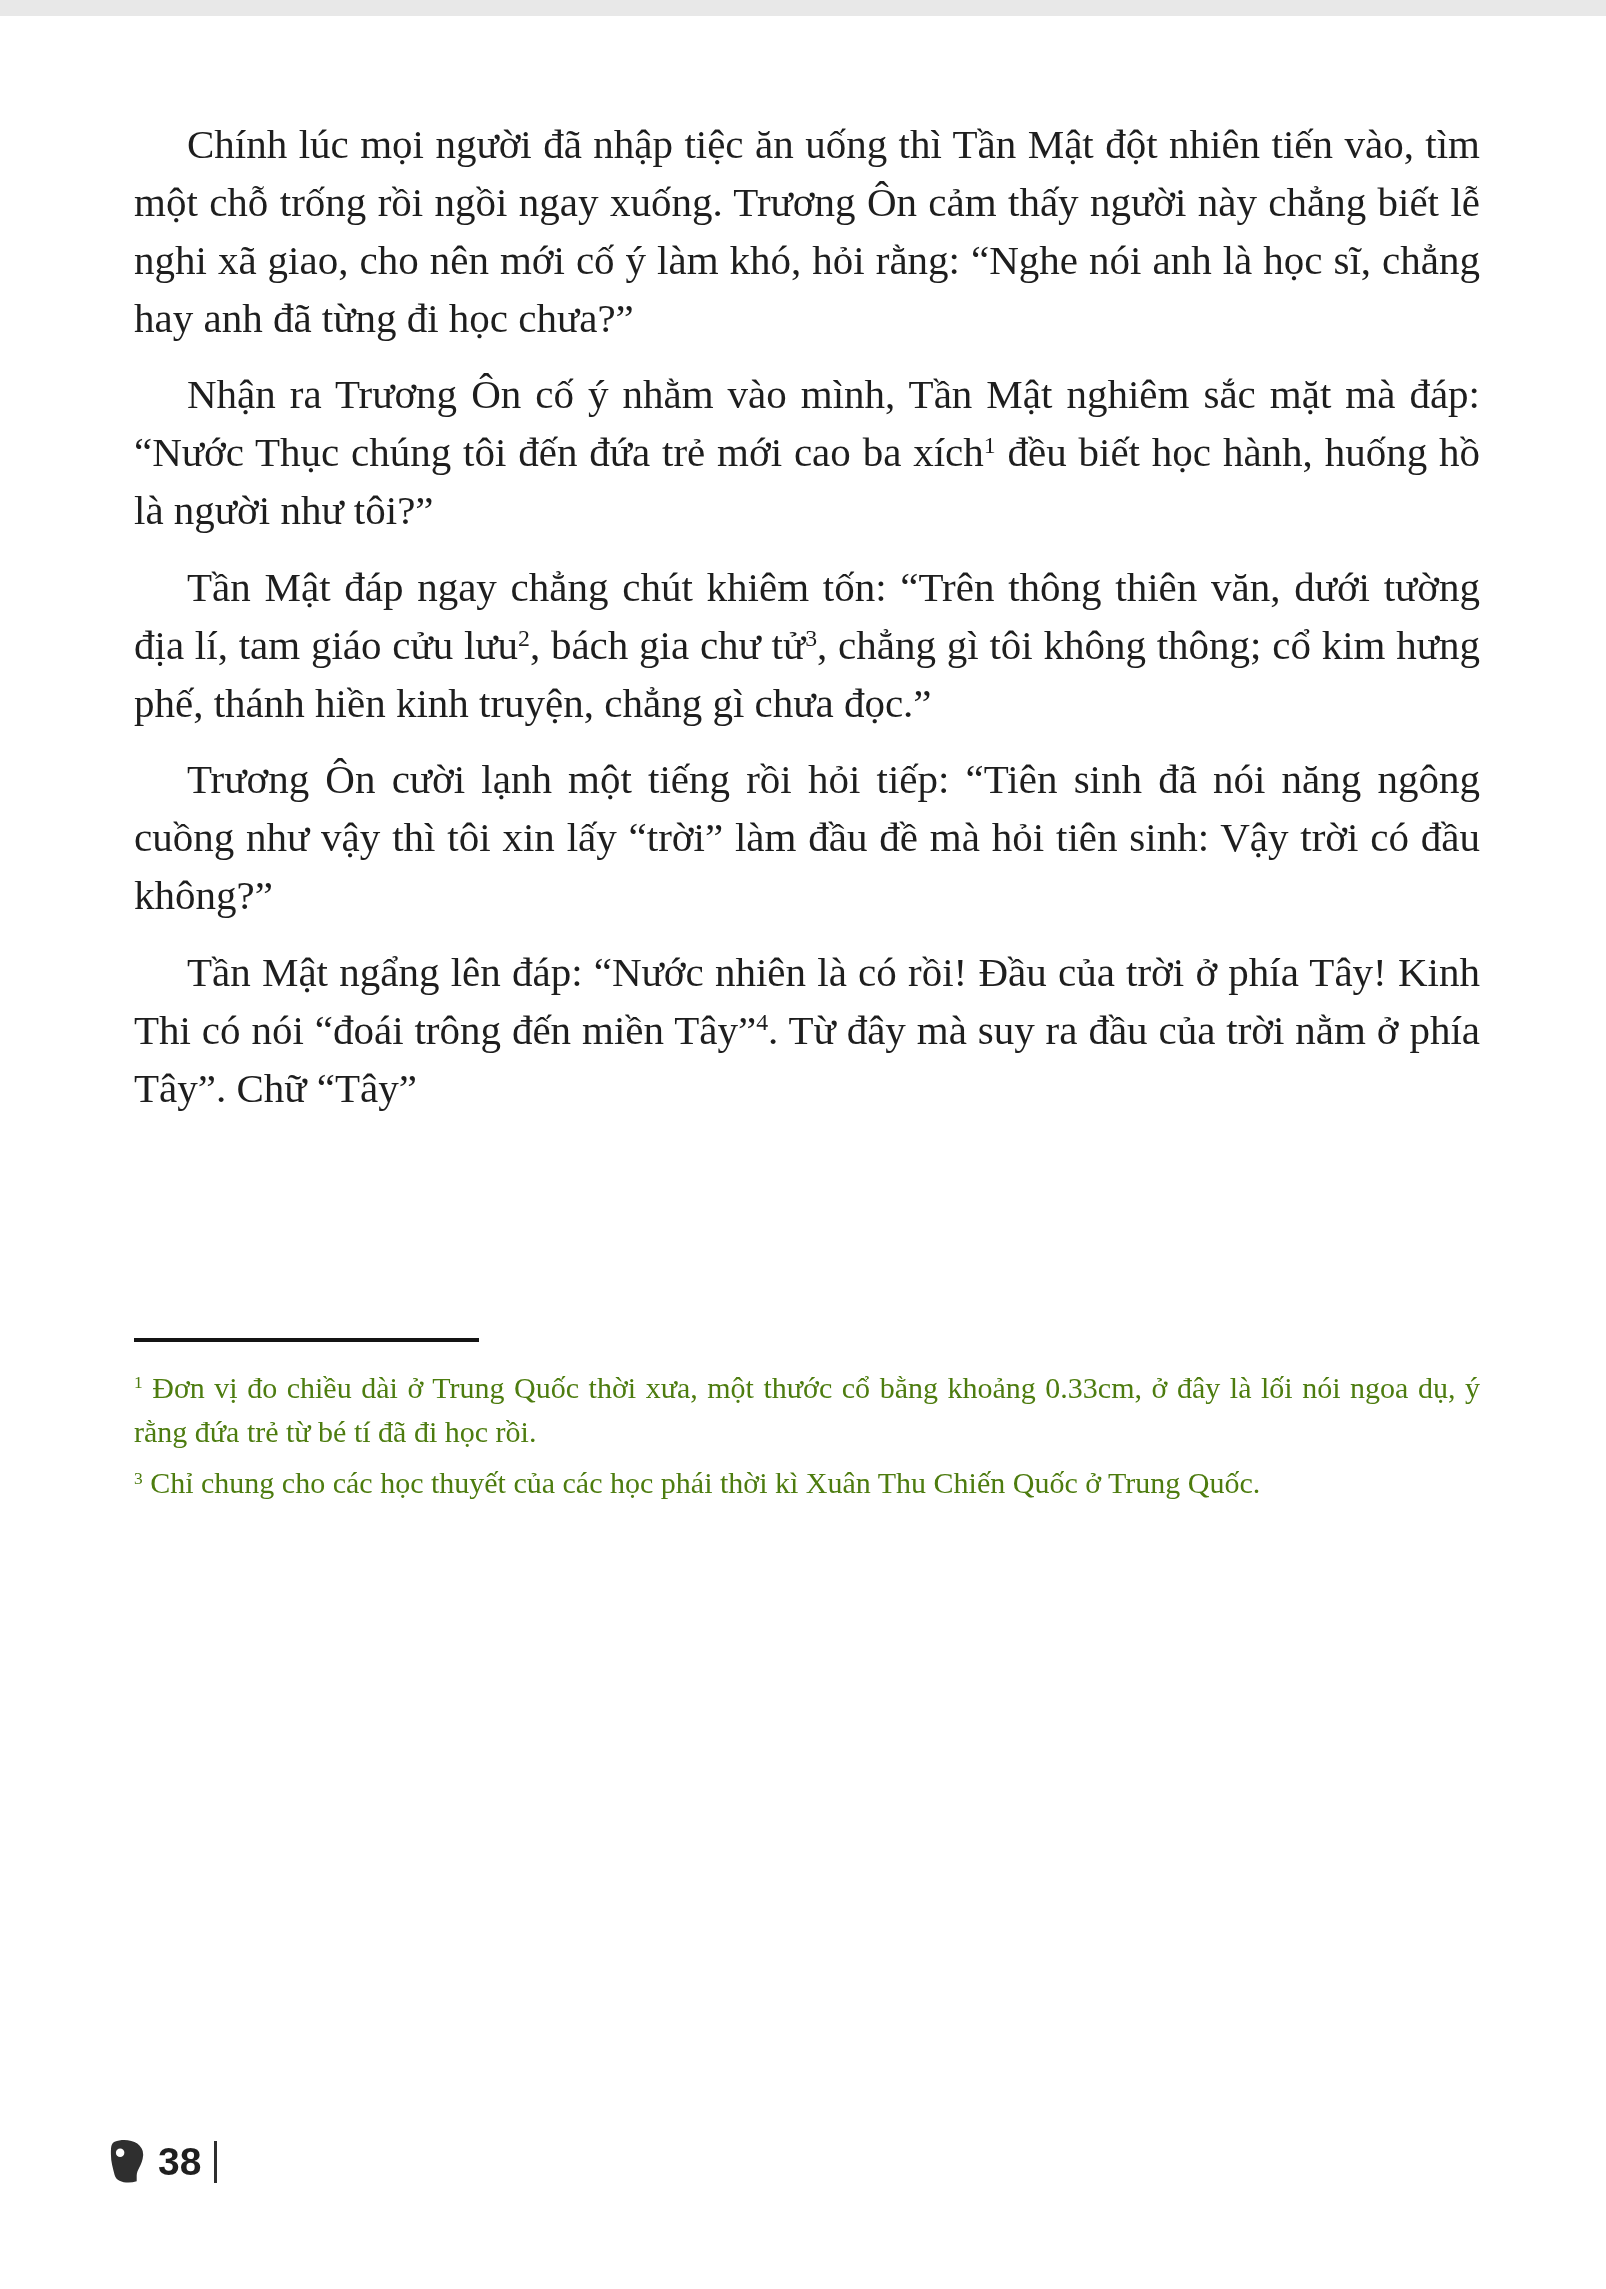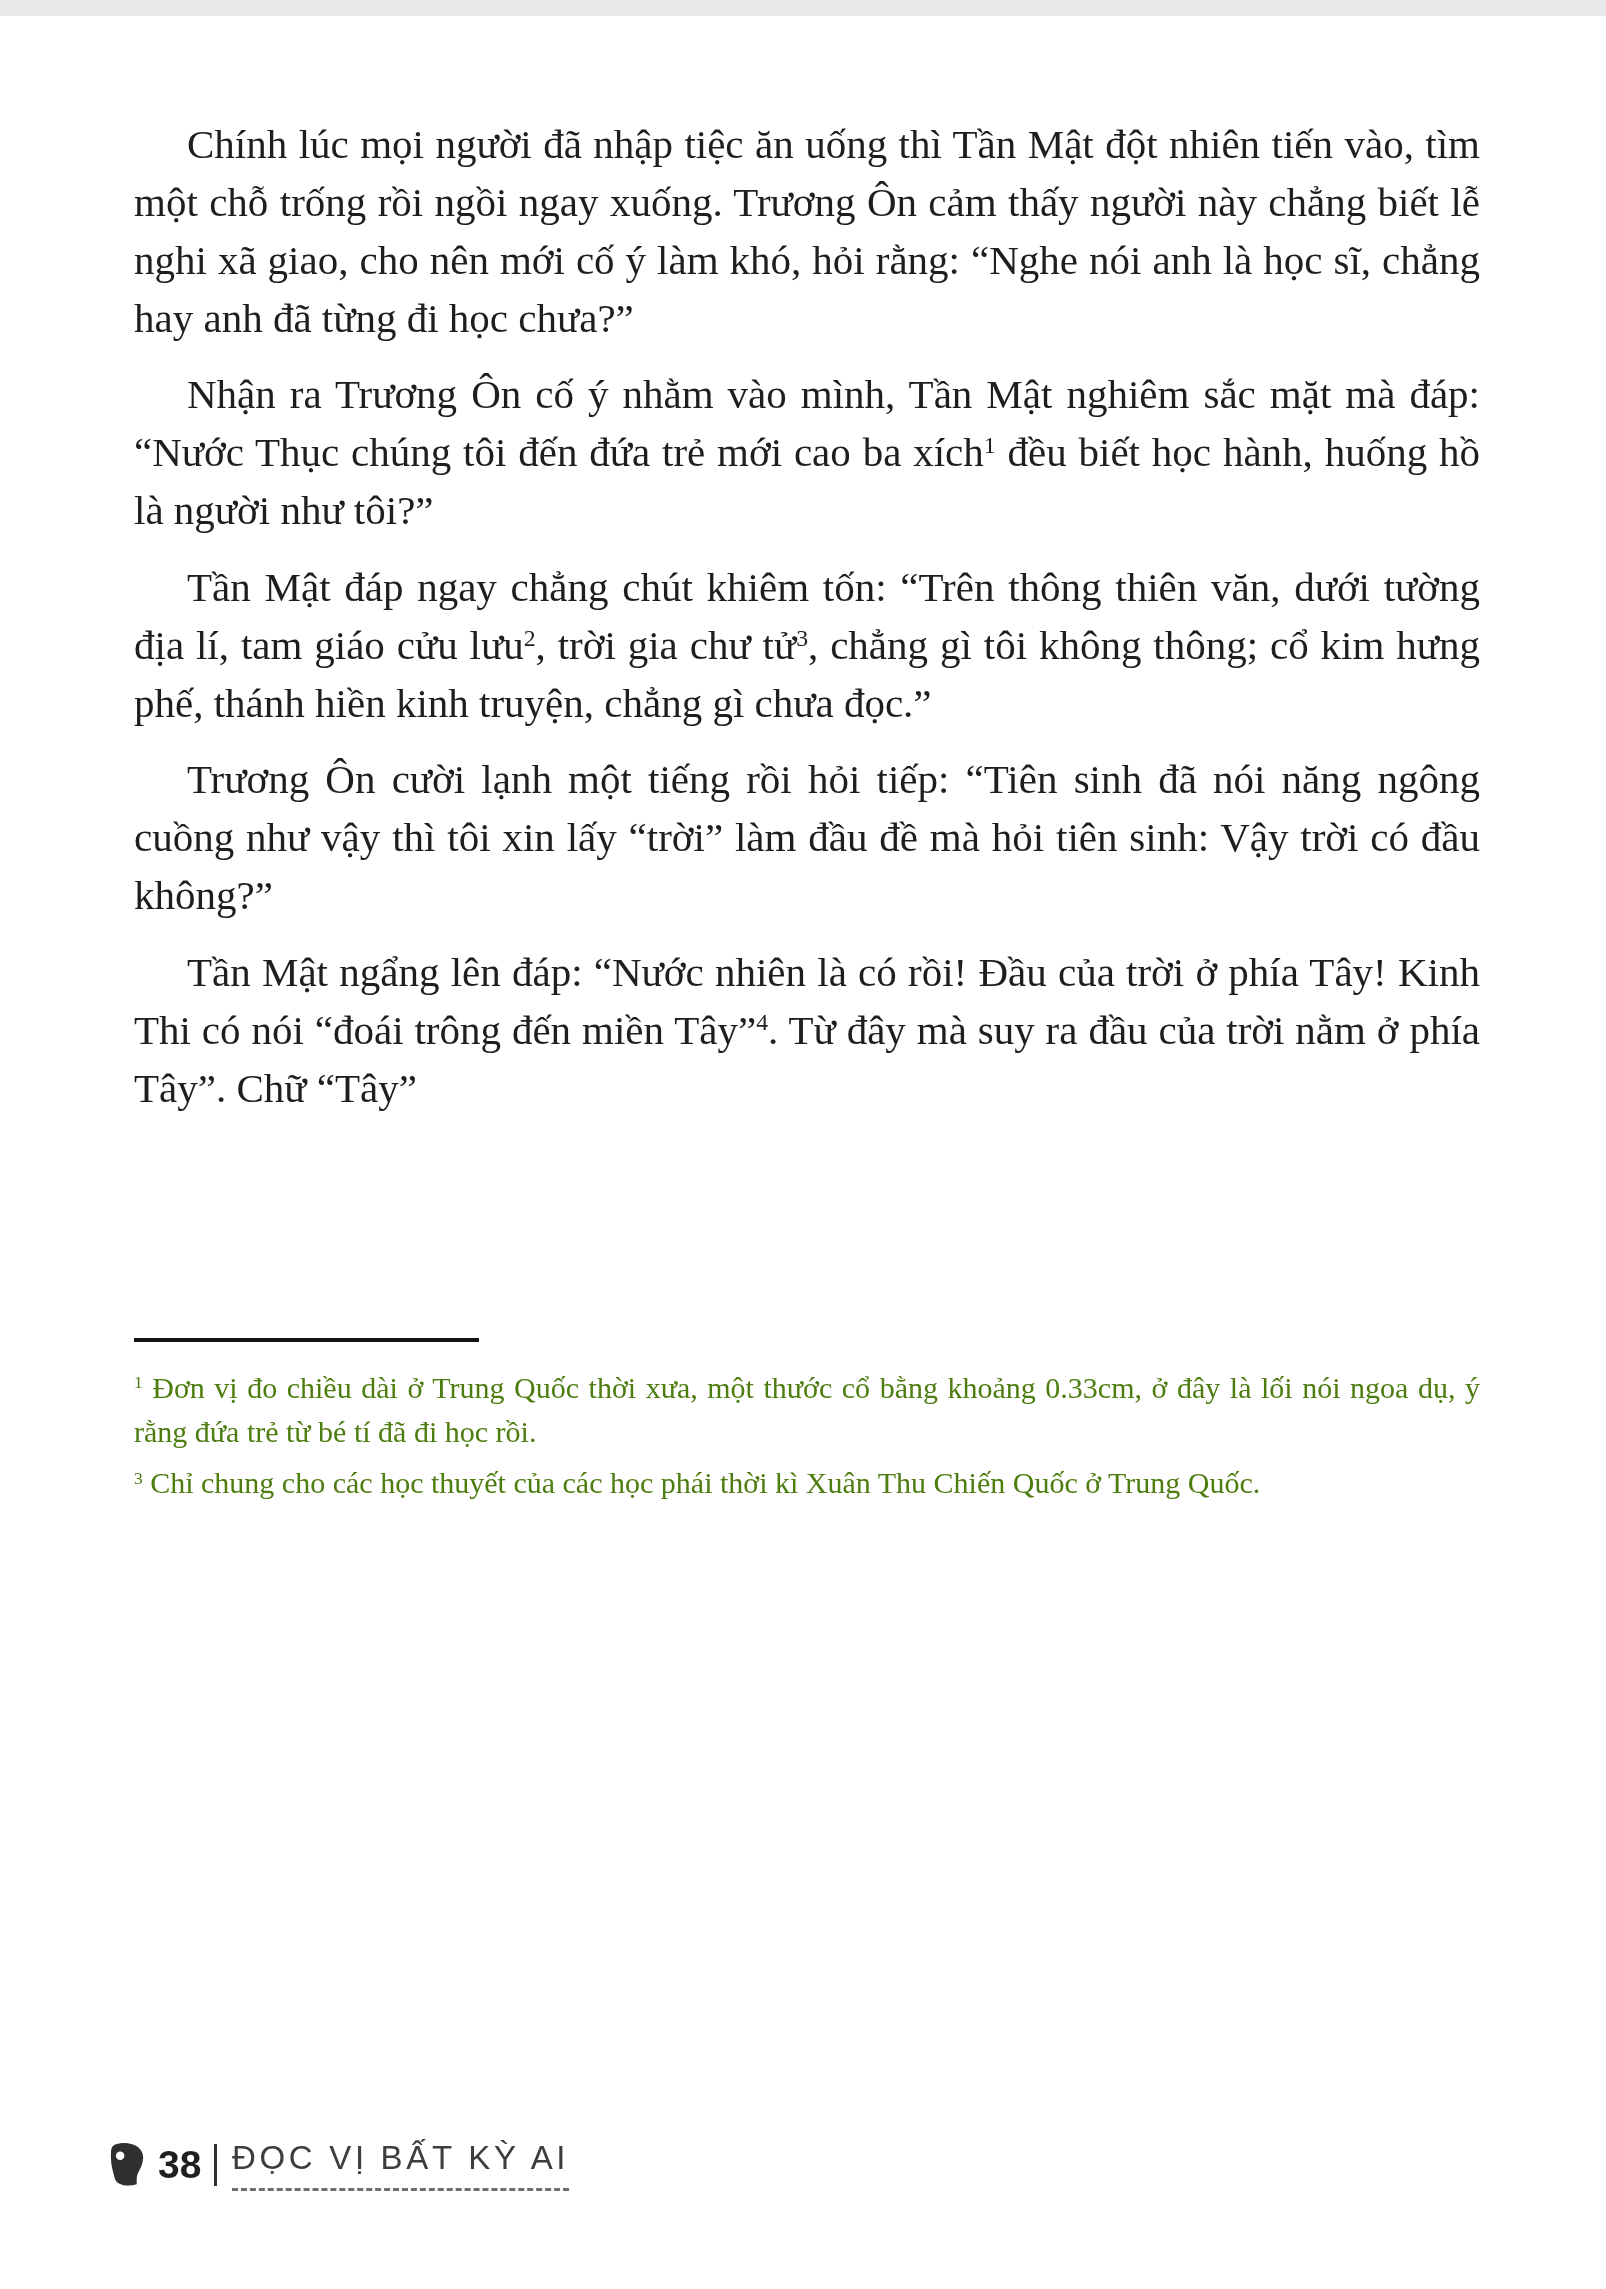--- a/index.html
+++ b/index.html
@@ -87,37 +87,36 @@
   }
 </style>
 </head>
 <body>
 
 <div class="page">
 
   <main class="content">
     <p class="para"><span>Chính lúc mọi người đã nhập tiệc ăn uống thì Tần Mật đột nhiên tiến vào, tìm một chỗ trống rồi ngồi ngay xuống. Trương Ôn cảm thấy người này chẳng biết lễ nghi xã giao, cho nên mới cố ý làm khó, hỏi rằng: “Nghe nói anh là học sĩ, chẳng hay anh đã từng đi học chưa?”</span></p>
     <p class="para"><span>Nhận ra Trương Ôn cố ý nhằm vào mình, Tần Mật nghiêm sắc mặt mà đáp: “Nước Thục chúng tôi đến đứa trẻ mới cao ba xích</span><sup>1</sup><span> đều biết học hành, huống hồ là người như tôi?”</span></p>
-    <p class="para"><span>Tần Mật đáp ngay chẳng chút khiêm tốn: “Trên thông thiên văn, dưới tường địa lí, tam giáo cửu lưu</span><sup>2</sup><span>, trời gia chư tử</span><sup>3</sup><span>, chẳng gì tôi không thông; cổ kim hưng phế, thánh hiền kinh truyện, chẳng gì chưa đọc.”</span></p>
+    <p class="para"><span>Tần Mật đáp ngay chẳng chút khiêm tốn: “Trên thông thiên văn, dưới tường địa lí, tam giáo cửu lưu</span><sup>2</sup><span>, bách gia chư tử</span><sup>3</sup><span>, chẳng gì tôi không thông; cổ kim hưng phế, thánh hiền kinh truyện, chẳng gì chưa đọc.”</span></p>
     <p class="para"><span>Trương Ôn cười lạnh một tiếng rồi hỏi tiếp: “Tiên sinh đã nói năng ngông cuồng như vậy thì tôi xin lấy “trời” làm đầu đề mà hỏi tiên sinh: Vậy trời có đầu không?”</span></p>
     <p class="para"><span>Tần Mật ngẩng lên đáp: “Nước nhiên là có rồi! Đầu của trời ở phía Tây! </span><span class="italic">Kinh Thi</span><span> có nói “đoái trông đến miền Tây”</span><sup>4</sup><span>. Từ đây mà suy ra đầu của trời nằm ở phía Tây”. Chữ “Tây”</span></p>
   </main>
 
   <section class="footnote-block">
     <div class="fn-rule"></div>
     <p class="footnote"><sup>1</sup><span> Đơn vị đo chiều dài ở Trung Quốc thời xưa, một thước cổ bằng khoảng 0.33cm, ở đây là lối nói ngoa dụ, ý rằng đứa trẻ từ bé tí đã đi học rồi.</span></p>
     <p class="footnote"><sup>3</sup><span> Chỉ chung cho các học thuyết của các học phái thời kì Xuân Thu Chiến Quốc ở Trung Quốc.</span></p>
   </section>
 
   <footer class="footer">
     <span class="logo">
       <svg width="39" height="46" viewBox="0 0 42 50" aria-hidden="true">
         <path d="M7 3 C 20 -2, 39 3, 38 18 C 37 29, 31 33, 31 40 L 31 46 C 21 49, 9 47, 7 39 C 5 31, 3 25, 3 17 C 3 9, 3 5, 7 3 Z" fill="#2f2f2f"></path>
         <circle cx="13" cy="15" r="4.6" fill="#ffffff"></circle>
       </svg>
     </span>
     <span class="pagenum">38</span>
     <span class="vbar"></span>
-    <span class="booktitle">ĐỌC VỊ BẤT KỲ AI</span>
   </footer>
 
 </div>
 
 
 </body></html>

